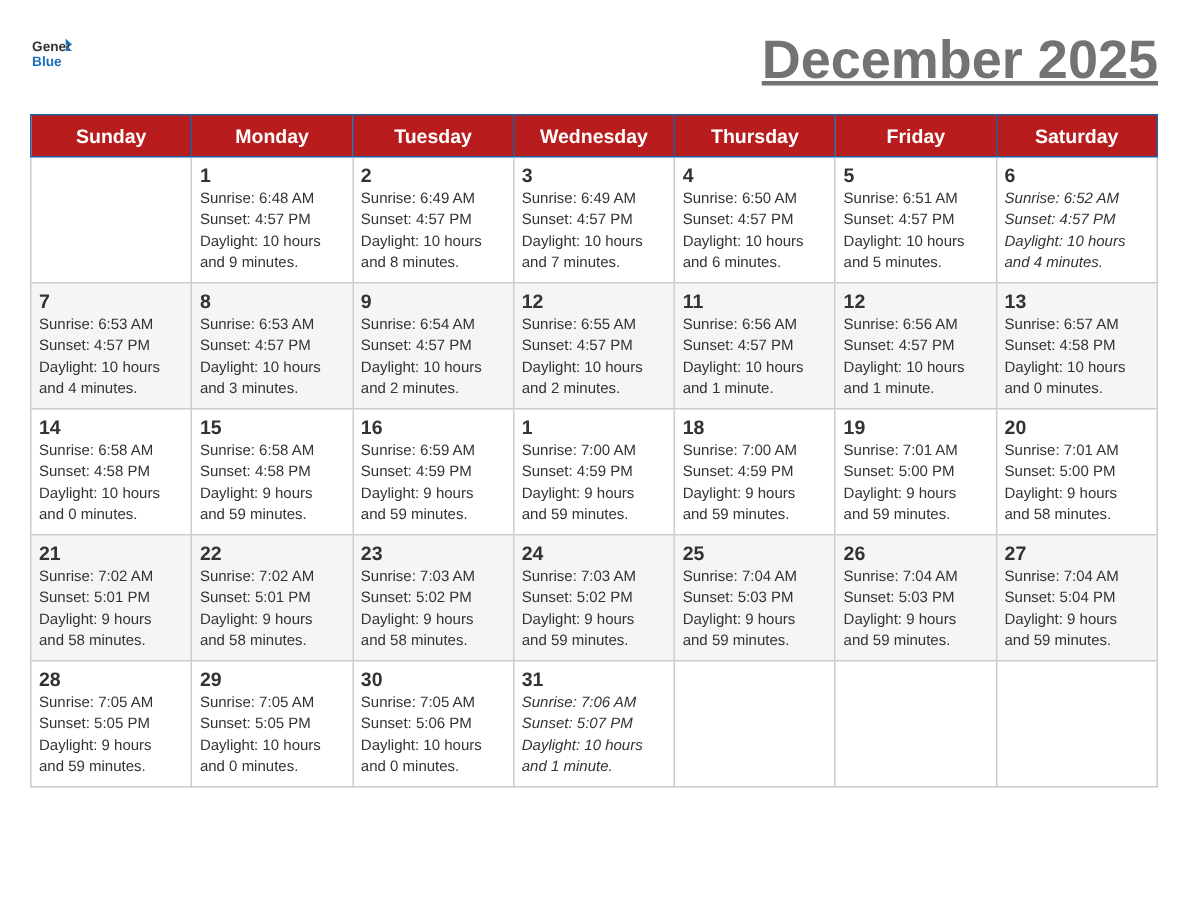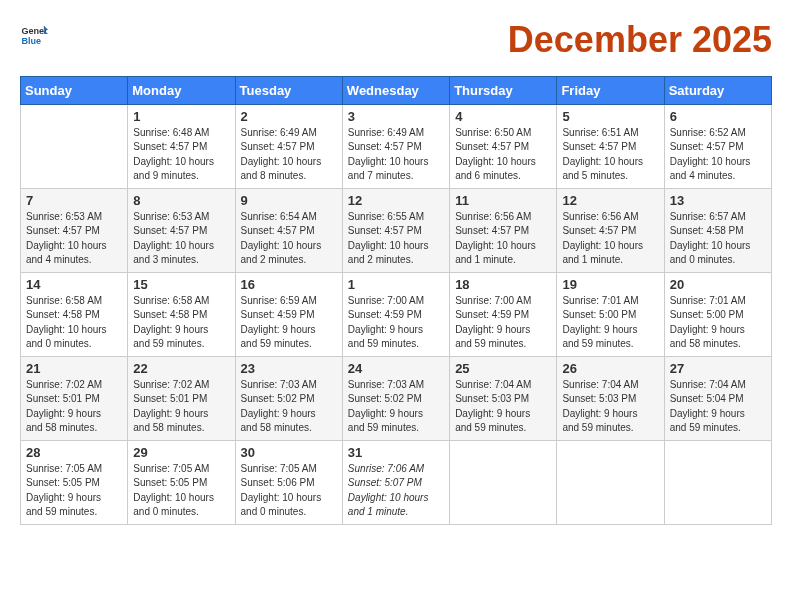--- a/index.html
+++ b/index.html
@@ -24,37 +24,38 @@
     .logo-icon {
       width: 28px;
       height: 28px;
     }
     .title-area {
       text-align: right;
     }
     .month-title {
       font-size: 36px;
       font-weight: bold;
-      color: #c2410c;
+      color: #737373;
       line-height: 1.1;
+      text-decoration: underline;
     }
     .location-title {
       font-size: 16px;
       color: #555;
     }
     .calendar {
       width: 100%;
       border-collapse: collapse;
       border: 1px solid #ccc;
     }
     .calendar th {
-      background-color: #3b82f6;
+      background-color: #b91c1c;
       color: #fff;
       padding: 6px 4px;
-      text-align: left;
+      text-align: center;
       font-size: 13px;
       font-weight: bold;
       border: 1px solid #2060a0;
     }
     .calendar td {
       vertical-align: top;
       padding: 4px 5px;
       border: 1px solid #ccc;
       width: calc(100% / 7);
       height: 80px;
@@ -140,21 +141,21 @@
         </td>
         <td>
           <div class="day-number">5</div>
           <div class="day-info" style="white-space: pre-line;">Sunrise: 6:51 AM
 Sunset: 4:57 PM
 Daylight: 10 hours
 and 5 minutes.</div>
         </td>
         <td>
           <div class="day-number">6</div>
-          <div class="day-info" style="white-space: pre-line;">Sunrise: 6:52 AM
+          <div class="day-info" style="white-space: pre-line; font-style: italic;">Sunrise: 6:52 AM
 Sunset: 4:57 PM
 Daylight: 10 hours
 and 4 minutes.</div>
         </td>
       </tr>
       <tr class="row-shaded">
         <td>
           <div class="day-number">7</div>
           <div class="day-info" style="white-space: pre-line;">Sunrise: 6:53 AM
 Sunset: 4:57 PM

